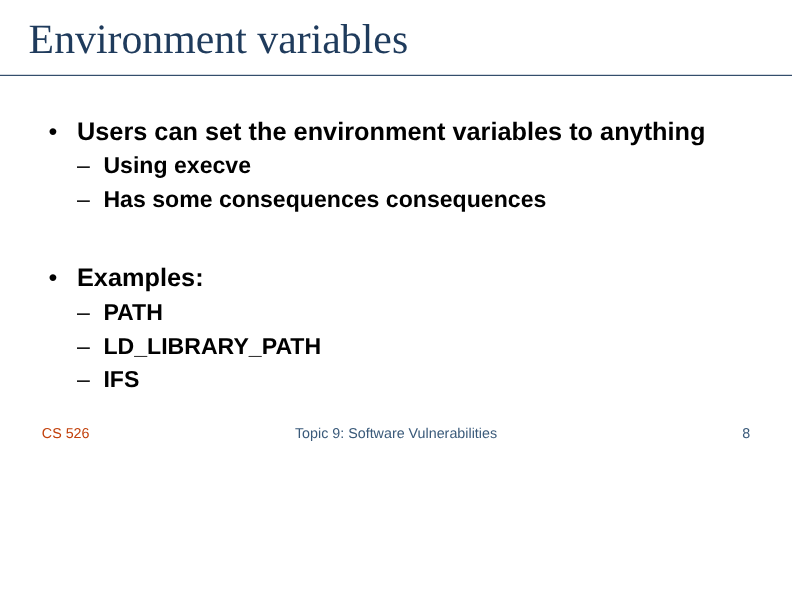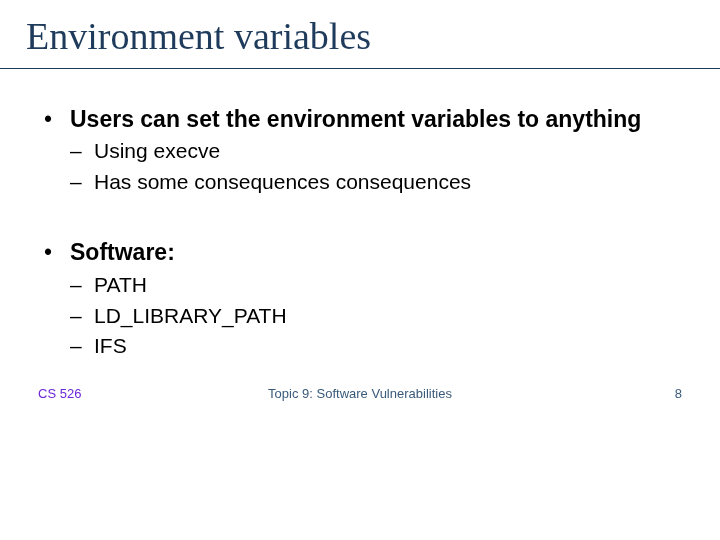--- a/index.html
+++ b/index.html
@@ -24,30 +24,30 @@
     line-height: 1.28;
     color: #000;
   }
   .l1 { margin: 0 0 8px 0; }
   .l1-row { display: flex; }
   .l1-bullet { width: 26px; flex: 0 0 26px; }
   .l1-text { flex: 1; font-weight: bold; }
   .l2 { margin: 4px 0 0 26px; font-size: 21px; }
   .l2-row { display: flex; margin-bottom: 4px; }
   .l2-bullet { width: 24px; flex: 0 0 24px; }
-  .l2-text { flex: 1; }
+  .l2-text { flex: 1; font-weight: bold; }
   .gap { height: 34px; }
   .footer {
     position: absolute;
     bottom: 22px;
     left: 0;
     width: 100%;
     font-size: 13px;
   }
-  .f-left { position: absolute; left: 38px; color: #6d28d9; }
+  .f-left { position: absolute; left: 38px; color: #c2410c; }
   .f-center { position: absolute; left: 0; width: 100%; text-align: center; color: #3a5a7a; }
   .f-right { position: absolute; right: 38px; color: #3a5a7a; }
 </style>
 </head>
 <body>
 
 <div class="slide">
 
   <div class="title">Environment variables</div>
   <hr class="rule">
@@ -69,21 +69,21 @@
           <div class="l2-text">Has some consequences consequences</div>
         </div>
       </div>
     </div>
 
     <div class="gap"></div>
 
     <div class="l1">
       <div class="l1-row">
         <div class="l1-bullet">•</div>
-        <div class="l1-text">Software:</div>
+        <div class="l1-text">Examples:</div>
       </div>
       <div class="l2">
         <div class="l2-row">
           <div class="l2-bullet">–</div>
           <div class="l2-text">PATH</div>
         </div>
         <div class="l2-row">
           <div class="l2-bullet">–</div>
           <div class="l2-text">LD_LIBRARY_PATH</div>
         </div>

